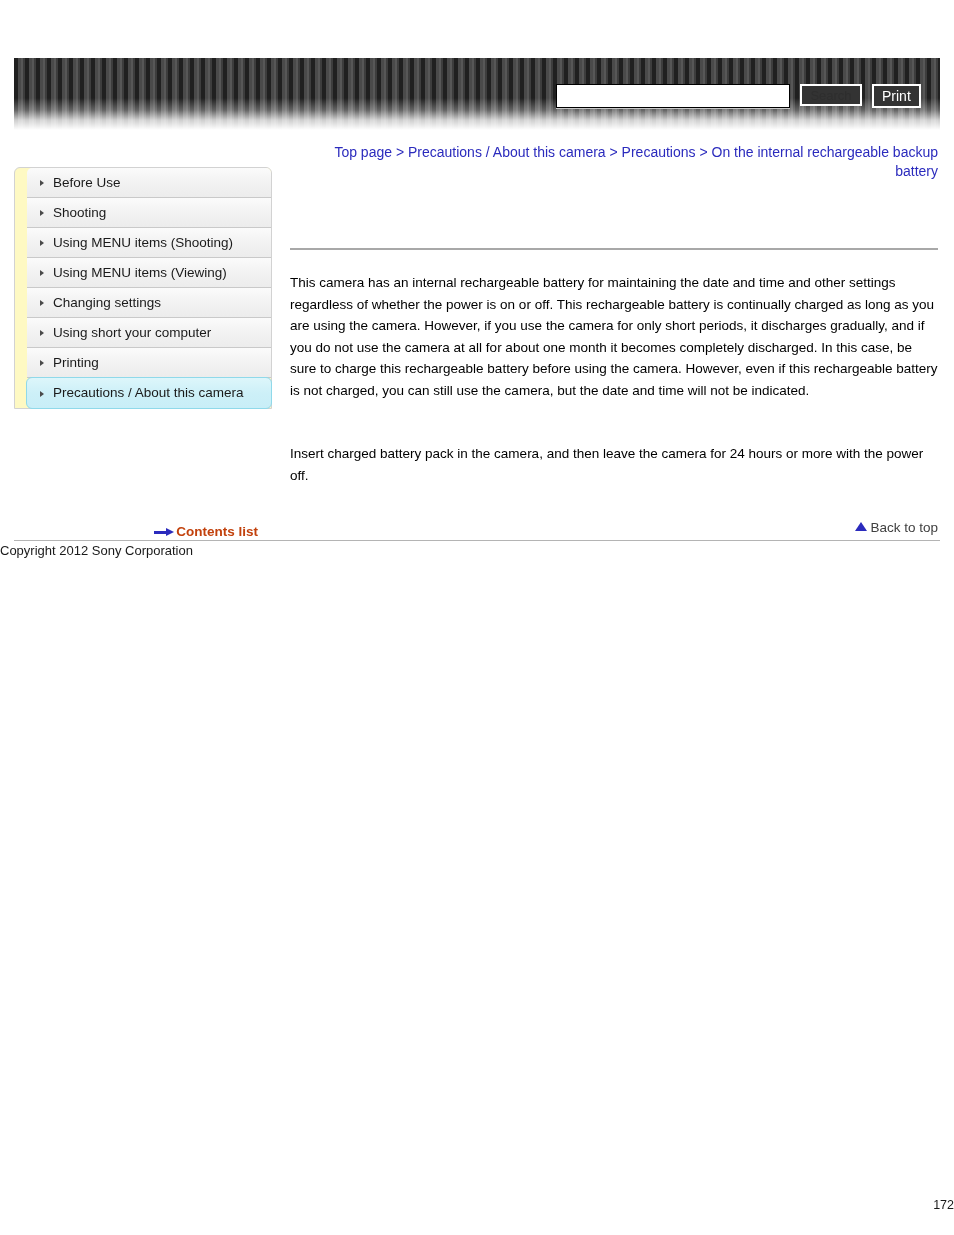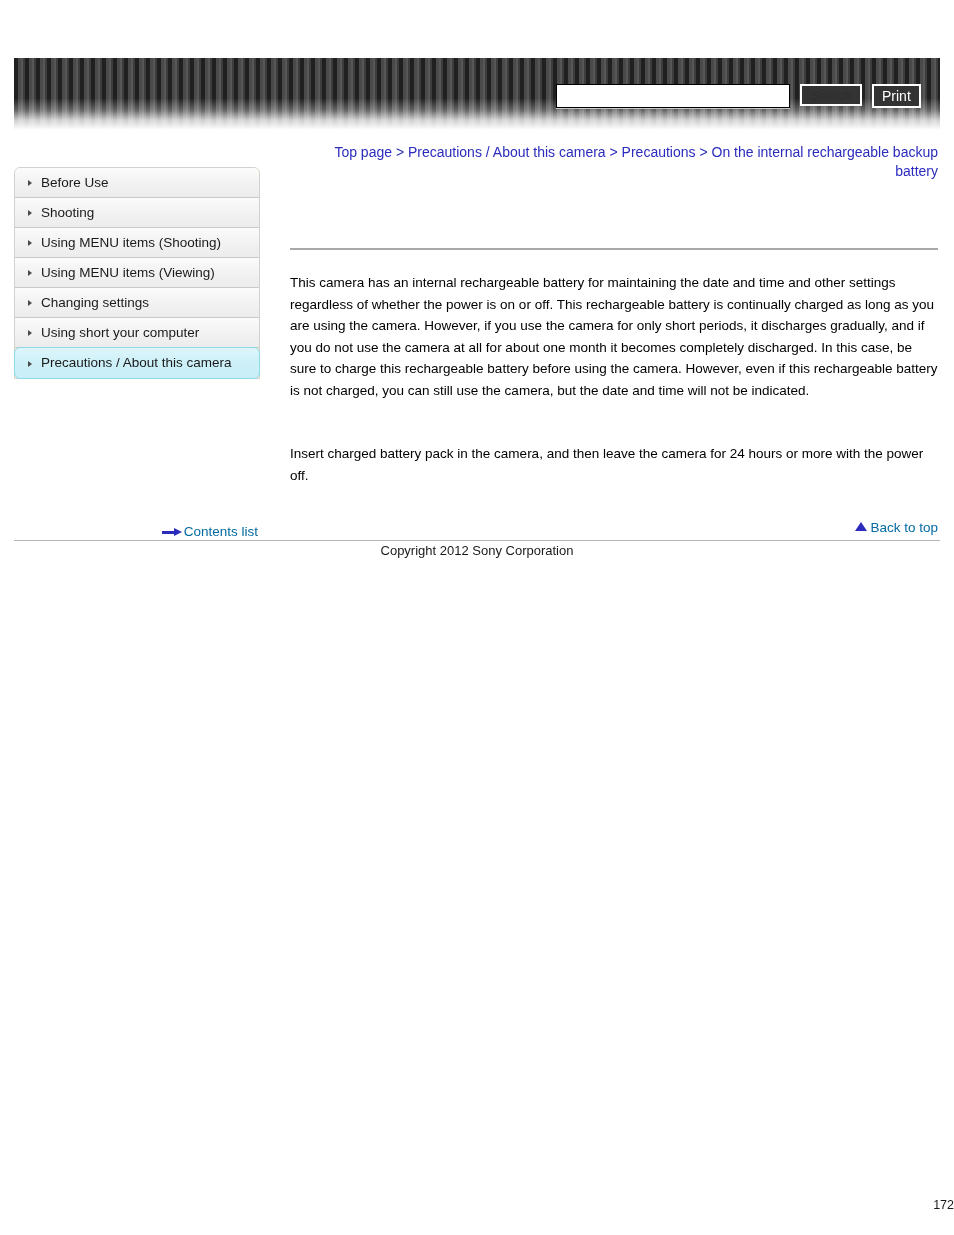--- a/index.html
+++ b/index.html
@@ -107,20 +107,21 @@
   
   .sidebar {
     position: absolute;
     left: 14px;
     top: 167px;
     width: 244px;
     border: 1px solid #d2d2d2;
     border-radius: 6px 6px 0 0;
     background: #fef9c3;
     box-sizing: content-box;
+    padding-left: 12px;
   }
   .nav-item {
     position: relative;
     height: 30px;
     line-height: 30px;
     padding-left: 26px;
     font-size: 13.5px;
     color: #1a1a1a;
     background: linear-gradient(to bottom, #fbfbfb 0%, #f3f3f3 45%, #ececec 100%);
     border-bottom: 1px solid #c9c9c9;
@@ -190,23 +191,24 @@
     position: absolute;
     left: 12px;
     top: 0;
     width: 0;
     height: 0;
     border-left: 8px solid #2b2bbd;
     border-top: 4px solid transparent;
     border-bottom: 4px solid transparent;
   }
   .contents-list a {
-    color: #0369a1;
+    color: #c2410c;
     text-decoration: none;
     vertical-align: middle;
+    font-weight: bold;
   }
 
   
   .content {
     position: absolute;
     left: 290px;
     top: 248px;
     width: 648px;
   }
   .content-rule {
@@ -241,40 +243,39 @@
     width: 0;
     height: 0;
     border-left: 6px solid transparent;
     border-right: 6px solid transparent;
     border-bottom: 9px solid #2b2bbd;
     margin-right: 3px;
     position: relative;
     top: -1px;
   }
   .back-to-top a {
-    color: #0369a1;
+    color: #404040;
     text-decoration: none;
     vertical-align: middle;
   }
 
   
   .footer-rule {
     position: absolute;
     left: 14px;
     top: 540px;
     width: 926px;
     height: 1px;
     background: #b4b4b4;
   }
   .copyright {
     position: absolute;
     left: 0;
     top: 543px;
     width: 954px;
-    text-align: center;
     font-size: 13px;
     color: #1a1a1a;
   }
   .page-number {
     position: absolute;
     left: 0;
     top: 1178px;
     width: 954px;
     text-align: right;
     font-size: 12.5px;
@@ -297,20 +298,21 @@
   <a href="#">Top page</a><span class="sep"> &gt; </span><a href="#">Precautions / About this camera</a><span class="sep"> &gt; </span><a href="#">Precautions</a><span class="sep"> &gt; </span><a href="#">On the internal rechargeable backup battery</a>
 </div>
 
 <div class="sidebar" id="sidebar">
     <div class="nav-item"><span class="bullet"></span><span>Before Use</span></div>
     <div class="nav-item"><span class="bullet"></span><span>Shooting</span></div>
     <div class="nav-item"><span class="bullet"></span><span>Using MENU items (Shooting)</span></div>
     <div class="nav-item"><span class="bullet"></span><span>Using MENU items (Viewing)</span></div>
     <div class="nav-item"><span class="bullet"></span><span>Changing settings</span></div>
     <div class="nav-item"><span class="bullet"></span><span>Using short your computer</span></div>
+    <div class="nav-item"><span class="bullet"></span><span>Printing</span></div>
     <div class="nav-item active"><span class="bullet"></span><span>Precautions / About this camera</span></div>
   </div>
 
 <div class="contents-list">
   <span class="arrow-icon"></span><a href="#">Contents list</a>
 </div>
 
 <div class="content">
   <div class="content-rule"></div>
   <p>This camera has an internal rechargeable battery for maintaining the date and time and other settings regardless of whether the power is on or off.

